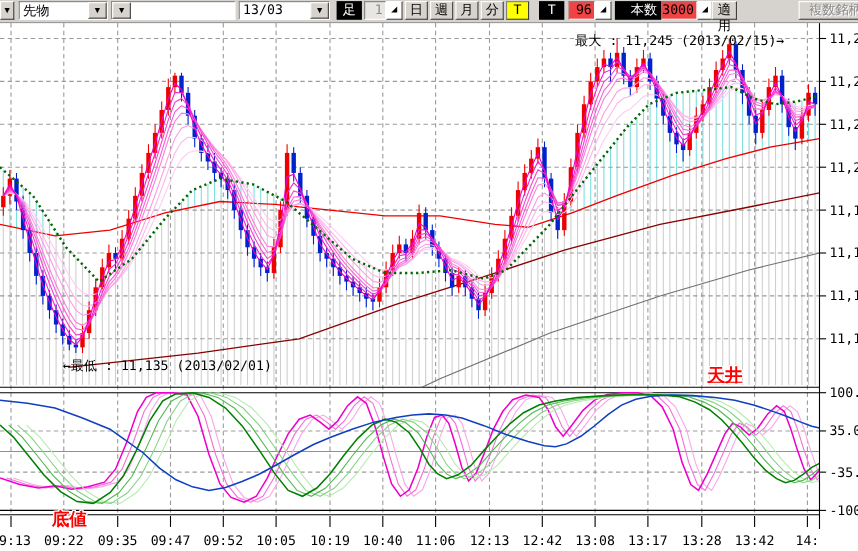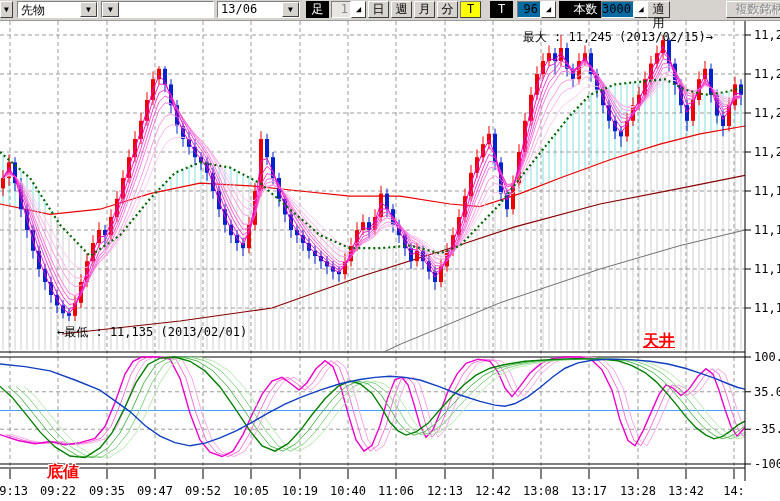--- a/index.html
+++ b/index.html
@@ -11,21 +11,21 @@
   .ctl{position:absolute;top:1px;height:17px;box-sizing:border-box;font-size:12px;}
   .combo{background:#fff;border:1px solid;border-color:#808080 #fff #fff #808080;display:flex;}
   .combo .txt{flex:1;padding-left:3px;white-space:nowrap;overflow:hidden;}
   .combo .arr{width:15px;align-self:stretch;background:#d6d3ce;border:1px solid;
       border-color:#fff #404040 #404040 #fff;font-size:8px;text-align:center;line-height:14px;}
   .btn{background:#d6d3ce;border:1px solid;border-color:#fff #404040 #404040 #fff;
       text-align:center;line-height:14px;cursor:default;}
   .blackchip{background:#000;color:#fff;text-align:center;line-height:16px;}
   .yellow{background:#ffff00;border-color:#808080 #404040 #404040 #808080;}
   .spin{display:flex;}
-  .spin .fld{flex:1;text-align:right;padding-right:2px;background:#0369a1;border:1px solid;
+  .spin .fld{flex:1;text-align:right;padding-right:2px;background:#ef4444;border:1px solid;
       border-color:#808080 #fff #fff #808080;line-height:14px;}
   .spin .fld.gray{color:#8a8a8a;background:#e8e6e2;}
   .spin .sp{width:13px;background:#fff;border:1px solid;border-color:#fff #404040 #404040 #fff;
       font-size:9px;line-height:14px;text-align:center;padding:0;}
   .dis{color:#8a8a8a;text-shadow:1px 1px 0 #fff;}
   .minicombo{font-size:8px;line-height:15px;}
   
   .anno{position:absolute;z-index:4;pointer-events:none;white-space:nowrap;}
   .mono{font:12px "DejaVu Sans Mono",monospace;color:#000;}
   .red-note{font:bold 16px "Liberation Sans",sans-serif;color:#ff0000;
@@ -41,21 +41,21 @@
   <div class="ctl combo" style="left:17px;width:81px;">
     <span class="txt">先物</span>
     <span class="arr">▼</span>
   </div>
 
   <div class="ctl combo" style="left:101px;width:113px;">
     <span class="arr">▼</span>
   </div>
 
   <div class="ctl combo" style="left:217px;width:83px;">
-    <span class="txt">13/06</span>
+    <span class="txt">13/03</span>
     <span class="arr">▼</span>
   </div>
 
   <div class="ctl blackchip" style="left:306px;width:23px;">足</div>
 
   <div class="ctl spin" style="left:331px;width:35px;">
     <span class="fld gray">1</span>
     <span class="sp">◢</span>
   </div>
 

